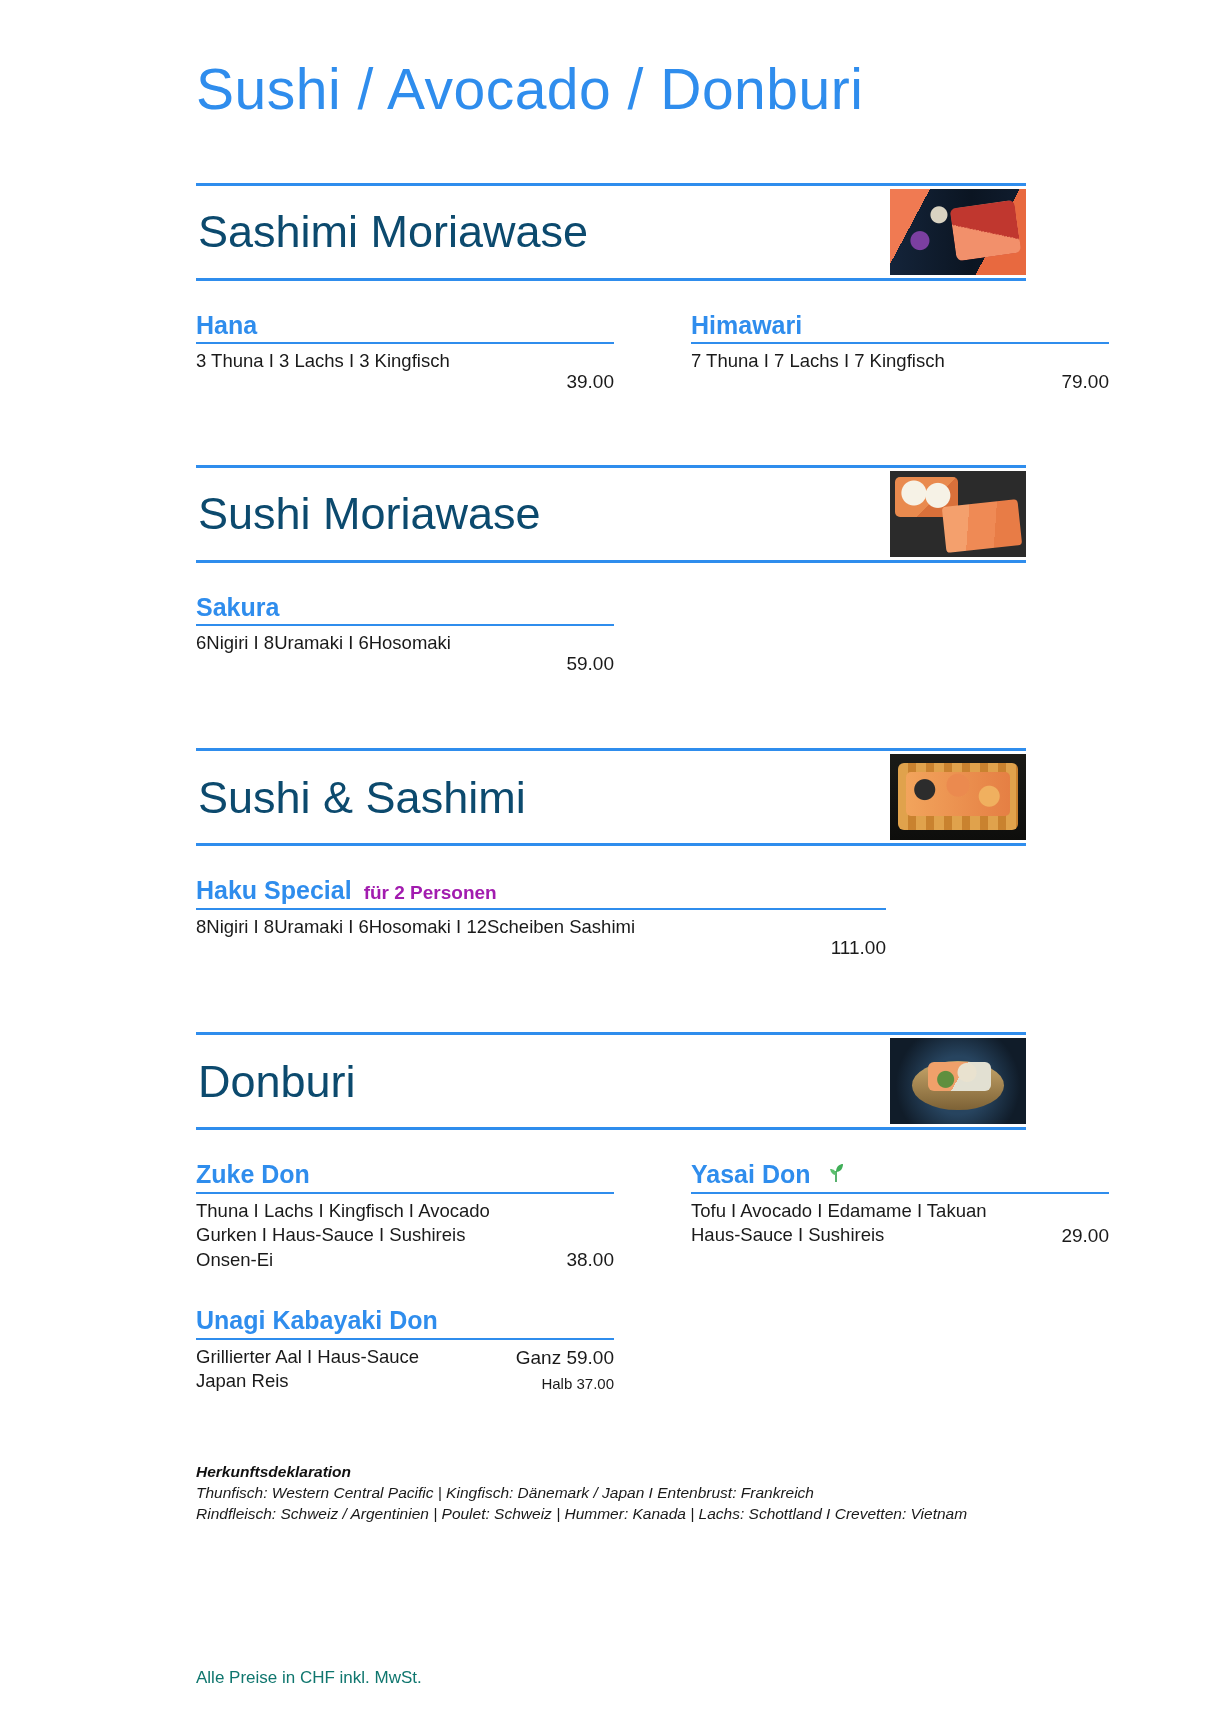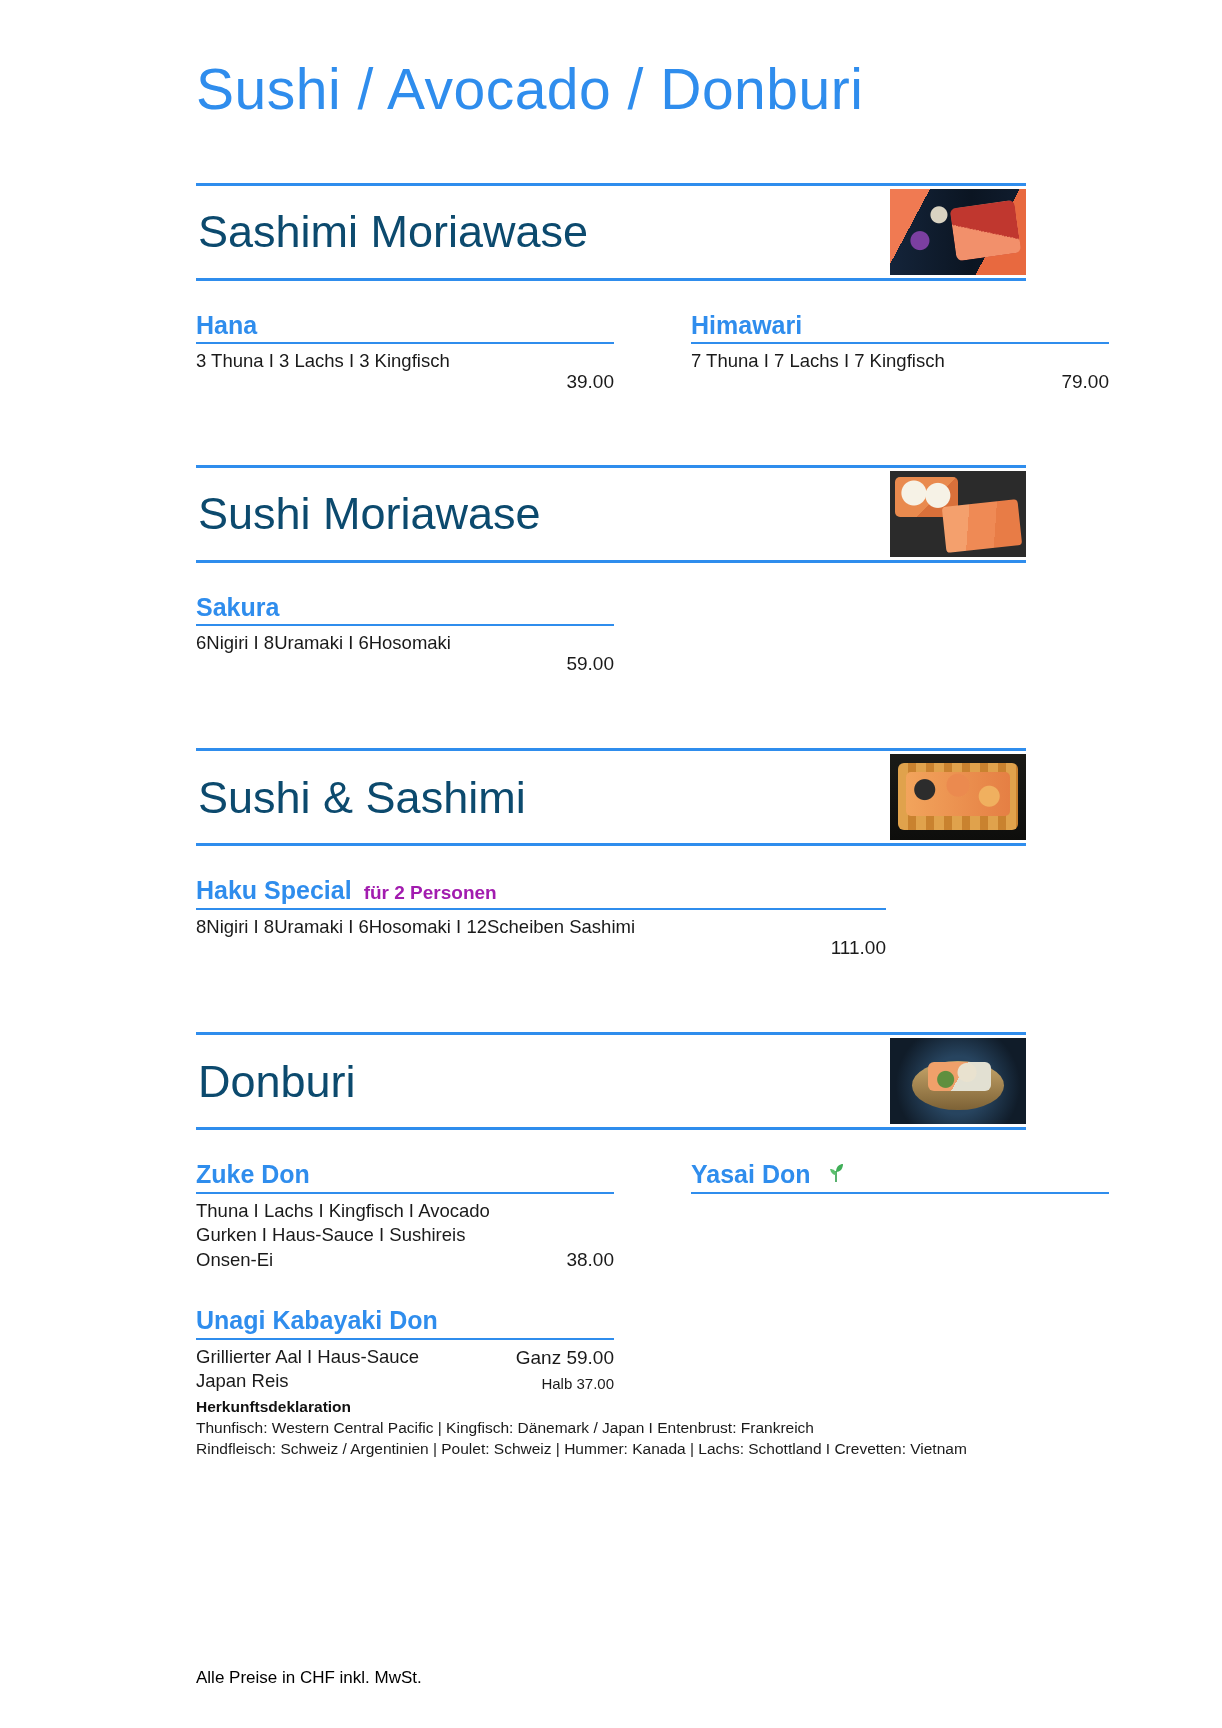--- a/index.html
+++ b/index.html
@@ -240,40 +240,41 @@
   .price-stack .p1 { font-size: 19px; display: block; }
   .price-stack .p2 { font-size: 15px; display: block; margin-top: 4px;}
 
   .item-block { margin-top: 0; }
   .item-block + .item-block { margin-top: 34px; }
 
   
   .origin {
     position: absolute;
     left: 196px;
-    top: 1398px;
+    top: 1463px;
     width: 880px;
+    font-style: italic;
   }
   .origin-title {
     font-size: 15.5px;
     font-weight: 700;
     color: #111;
     margin-bottom: 2px;
   }
   .origin-line {
     font-size: 15.5px;
     color: #1a1a1a;
     line-height: 1.35;
   }
   .price-note {
     position: absolute;
     left: 196px;
     top: 1668px;
     font-size: 17px;
-    color: #000000;
+    color: #0f766e;
   }
 </style>
 </head>
 <body>
 
 <div class="page">
 
   <div class="page-title">Sushi / Avocado / Donburi</div>
 
   <div class="section first">
@@ -389,20 +390,25 @@
             <div class="item-name-line">
               <span class="item-name">Yasai Don</span>
               <span class="veg-icon">
                 <svg width="18" height="20" viewBox="0 0 18 20" aria-hidden="true">
                   <path d="M9 19 V8" stroke="#2f9e4a" stroke-width="1.6" fill="none"></path>
                   <path d="M9 9 C9 3 13 1 16 1 C16 6 13 9 9 9 Z" fill="#3fae57"></path>
                   <path d="M9 12 C6 12 4 10 3 6 C7 6 9 8 9 12 Z" fill="#5cc06e"></path>
                 </svg>
               </span>
             </div>
+            <div class="item-desc">
+              <span class="desc-text">Tofu I Avocado I Edamame I Takuan
+Haus-Sauce I Sushireis</span>
+              <span class="price" style="align-self:flex-end;">29.00</span>
+            </div>
           </div>
         </div>
       </div>
     </div>
   </div>
 
   <div class="origin">
     <div class="origin-title">Herkunftsdeklaration</div>
     <div class="origin-line">Thunfisch: Western Central Pacific | Kingfisch: Dänemark / Japan I Entenbrust: Frankreich</div>
     <div class="origin-line">Rindfleisch: Schweiz  / Argentinien | Poulet: Schweiz | Hummer: Kanada | Lachs: Schottland I Crevetten: Vietnam</div>

